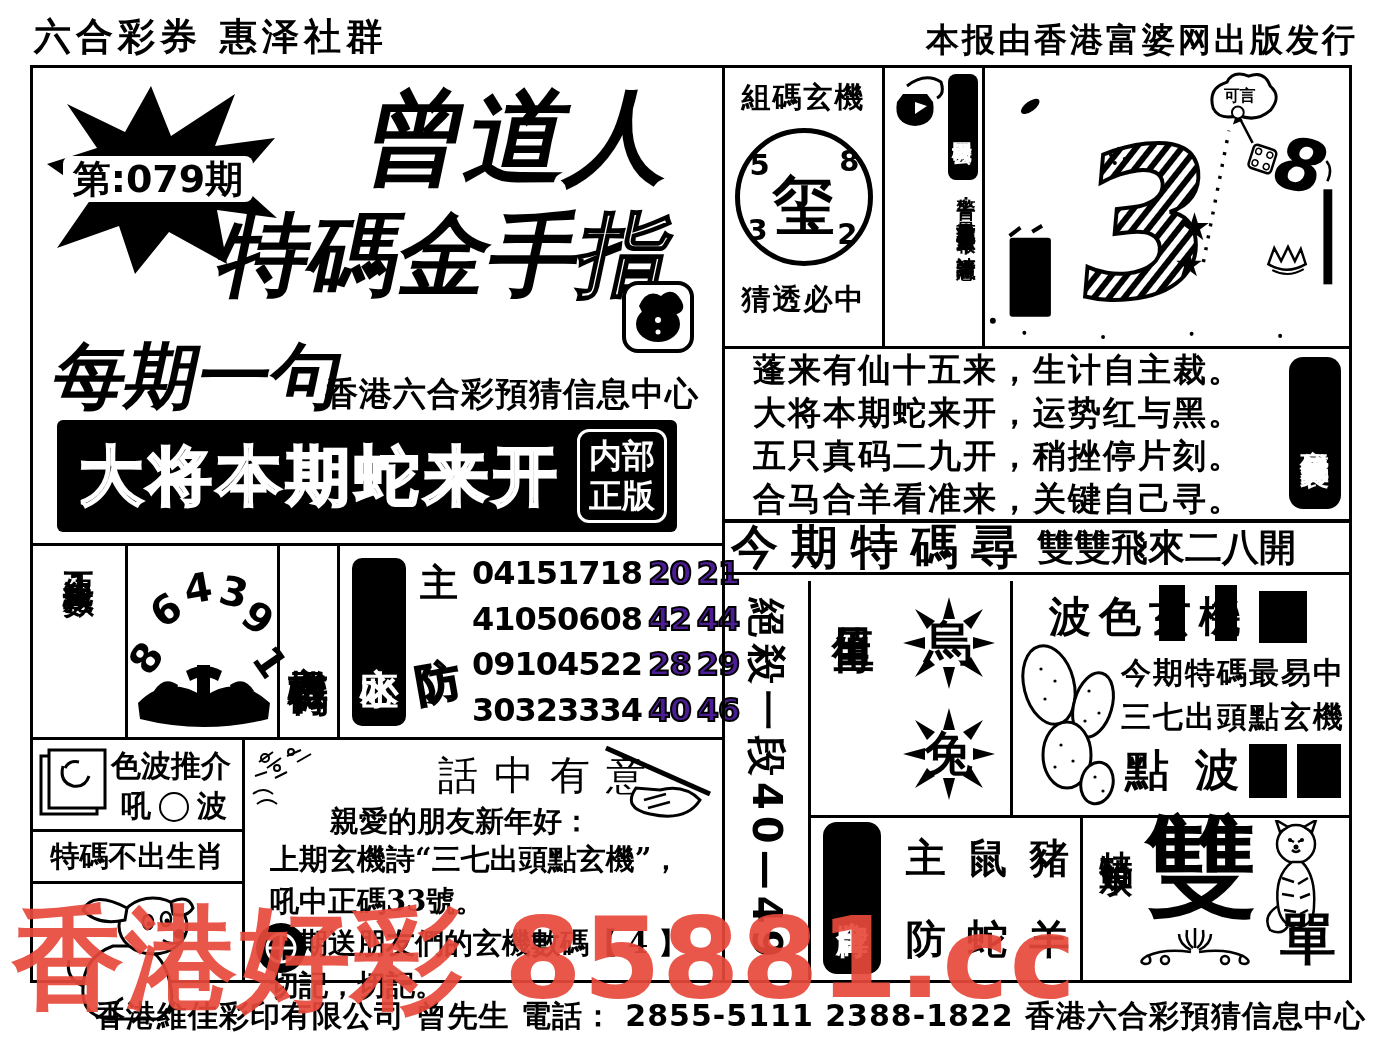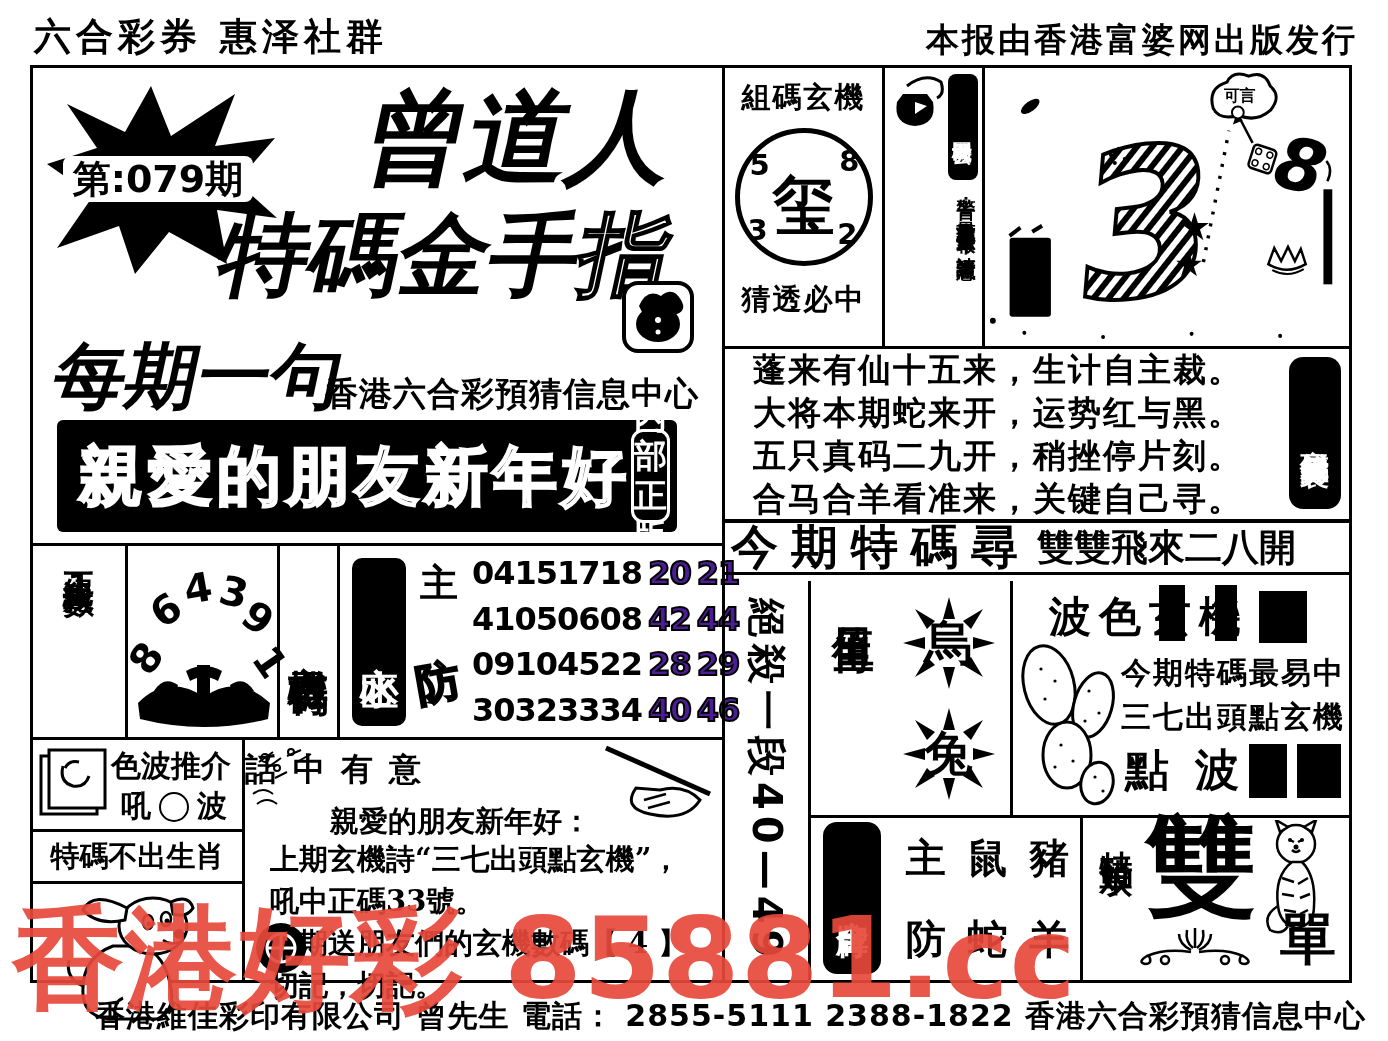--- a/index.html
+++ b/index.html
@@ -62,21 +62,21 @@
   .colL{width:212px;border-right:3px solid #000;box-sizing:border-box;display:flex;flex-direction:column;}
   .sebo{height:92px;border-bottom:3px solid #000;position:relative;box-sizing:border-box;}
   .sebo .t1{position:absolute;left:78px;top:6px;font-size:30px;font-weight:900;}
   .sebo .t2{position:absolute;left:88px;top:46px;font-size:30px;font-weight:900;display:flex;align-items:center;gap:8px;}
   .cwave{display:inline-block;width:26px;height:26px;border:2.5px solid #000;border-radius:50%;}
   .moonbox{position:absolute;left:6px;top:6px;width:68px;height:76px;}
   .nochar{height:52px;border-bottom:3px solid #000;font-size:29px;font-weight:900;box-sizing:border-box;}
   .dogbox{flex:1;position:relative;}
   .dogsvg{position:absolute;left:20px;top:2px;width:170px;height:145px;}
   .message{flex:1;position:relative;box-sizing:border-box;}
-  .msg-title{position:absolute;left:0;right:60px;top:8px;text-align:left;font-size:32px;font-weight:700;letter-spacing:16px;}
+  .msg-title{position:absolute;left:0;right:60px;top:8px;text-align:right;font-size:40px;font-weight:400;letter-spacing:16px;}
   .handpen{position:absolute;right:4px;top:2px;width:140px;height:78px;}
   .flower{position:absolute;left:2px;top:2px;width:90px;height:70px;}
   .msg-greet{position:absolute;left:85px;top:62px;font-size:29px;font-weight:600;}
   .msg-lines{position:absolute;left:25px;top:98px;right:10px;font-size:29px;font-weight:600;line-height:1.45;}
   .stampc{position:absolute;left:8px;bottom:4px;width:56px;height:56px;}
 
   
   .rpanel{left:689px;top:0;width:627px;height:912px;border-left:3px solid #000;box-sizing:border-box;}
   .topRow{left:0;top:0;width:624px;height:281px;border-bottom:3px solid #000;box-sizing:border-box;display:flex;}
   .gcode{width:160px;border-right:3px solid #000;box-sizing:border-box;display:flex;flex-direction:column;align-items:center;padding-top:10px;}
@@ -157,21 +157,21 @@
 
       <svg class="abs stamp1" viewBox="0 0 74 74">
         <rect x="3" y="3" width="68" height="68" rx="14" fill="#fff" stroke="#000" stroke-width="4"></rect>
         <ellipse cx="37" cy="44" rx="22" ry="18" fill="#000"></ellipse>
         <path d="M18,26 Q26,8 40,16 Q52,6 60,20 Q66,30 56,34 Q40,40 22,34 Z" fill="#000"></path>
         <circle cx="37" cy="40" r="3" fill="#fff"></circle>
           <circle cx="37" cy="52" r="2.5" fill="#fff"></circle>
       </svg>
 
       <div class="abs banner">
-        <div class="banner-text hollow-w">親愛的朋友新年好</div>
+        <div class="banner-text hollow-w">大将本期蛇来开</div>
         <div class="banner-badge">
           <span>内部</span>
           <span>正版</span>
         </div>
       </div>
 
       <div class="abs row2">
         <div class="cellA">
           <div class="lab">絕殺一尾數</div>
           <div class="val">1</div>

